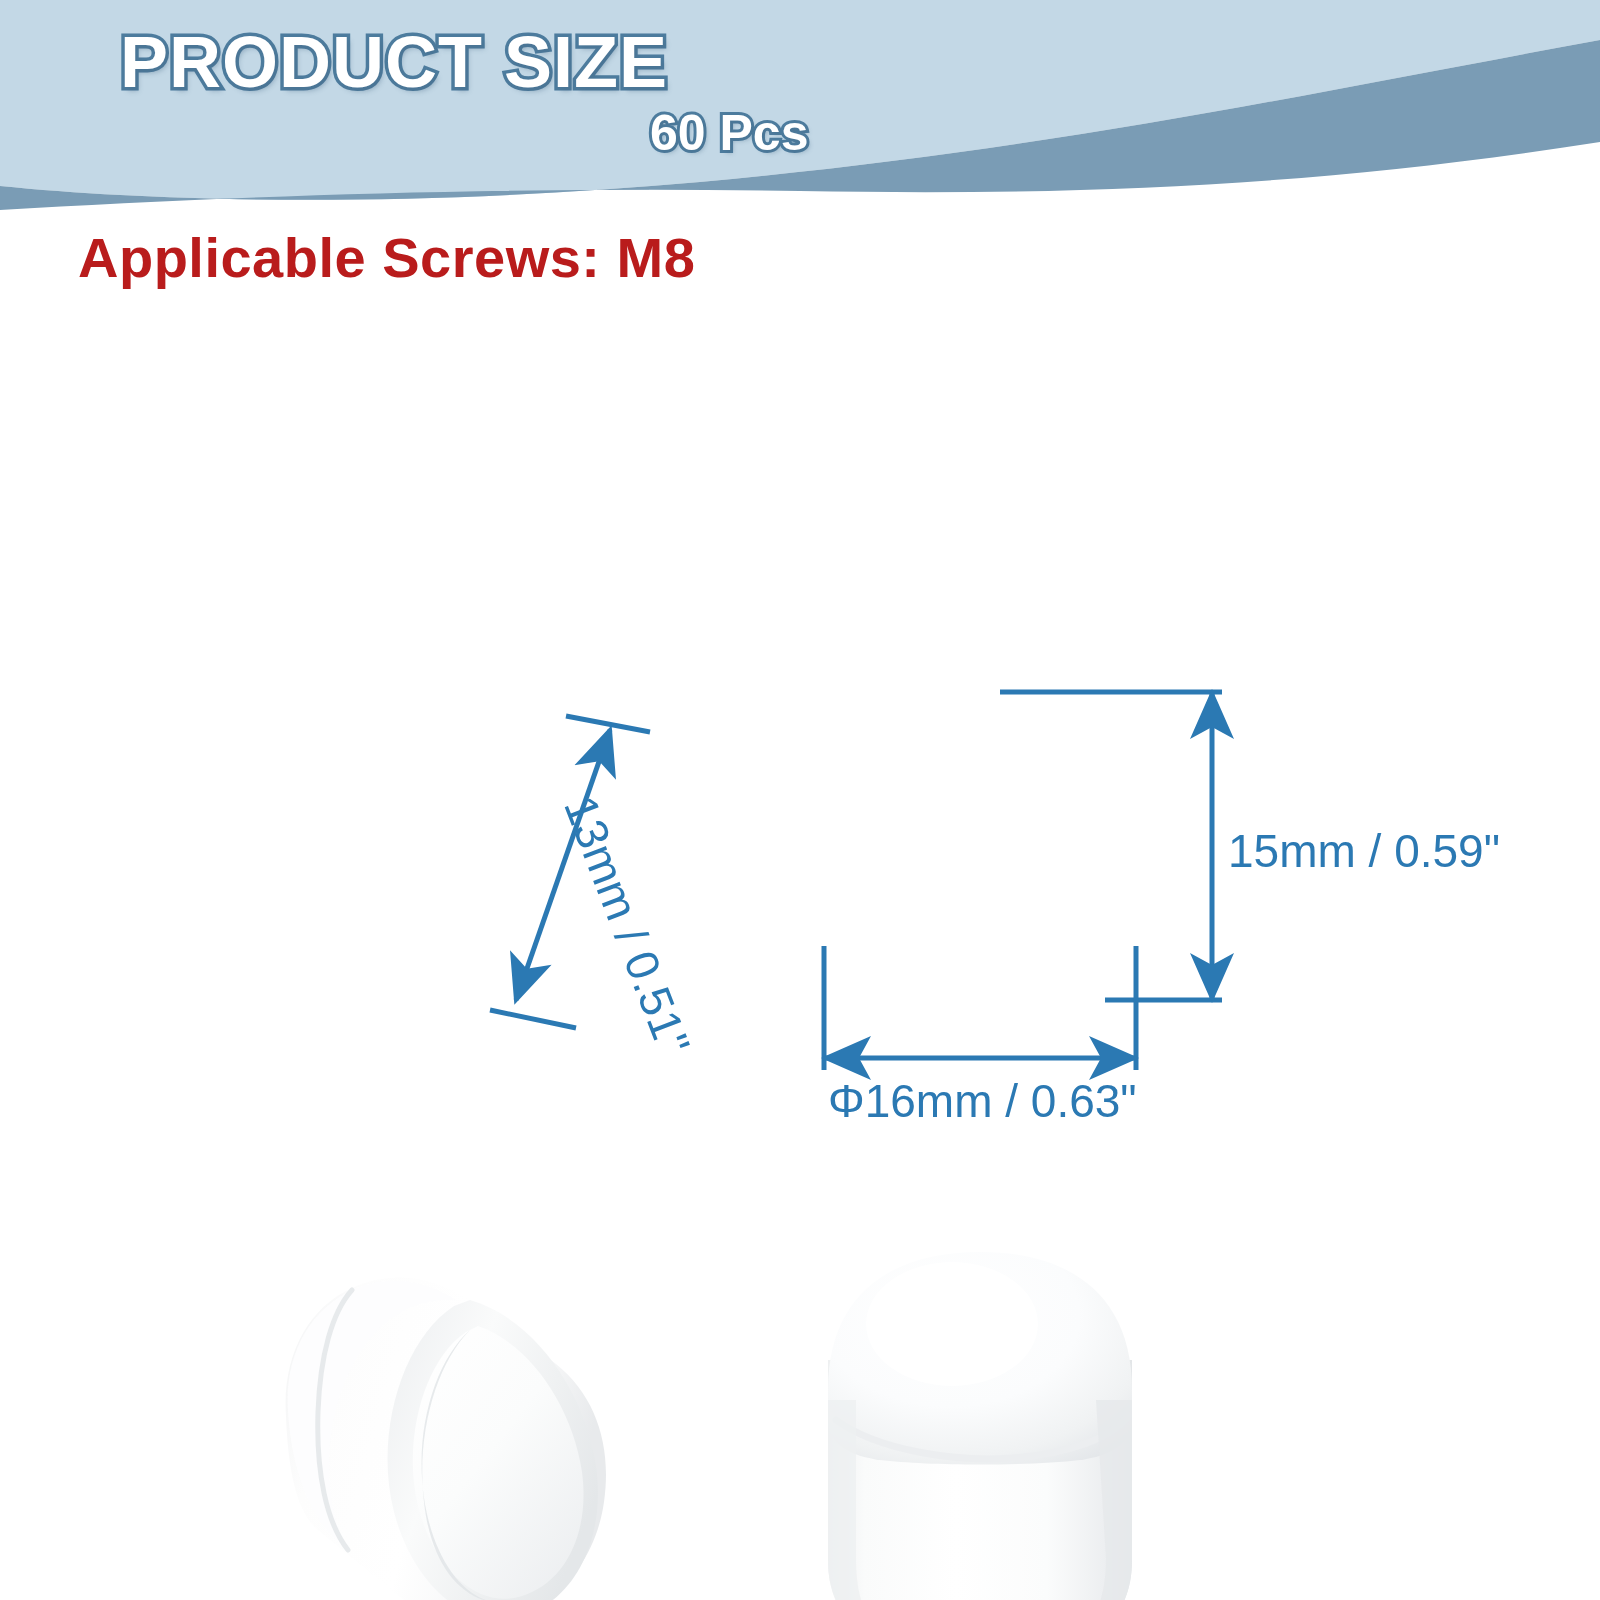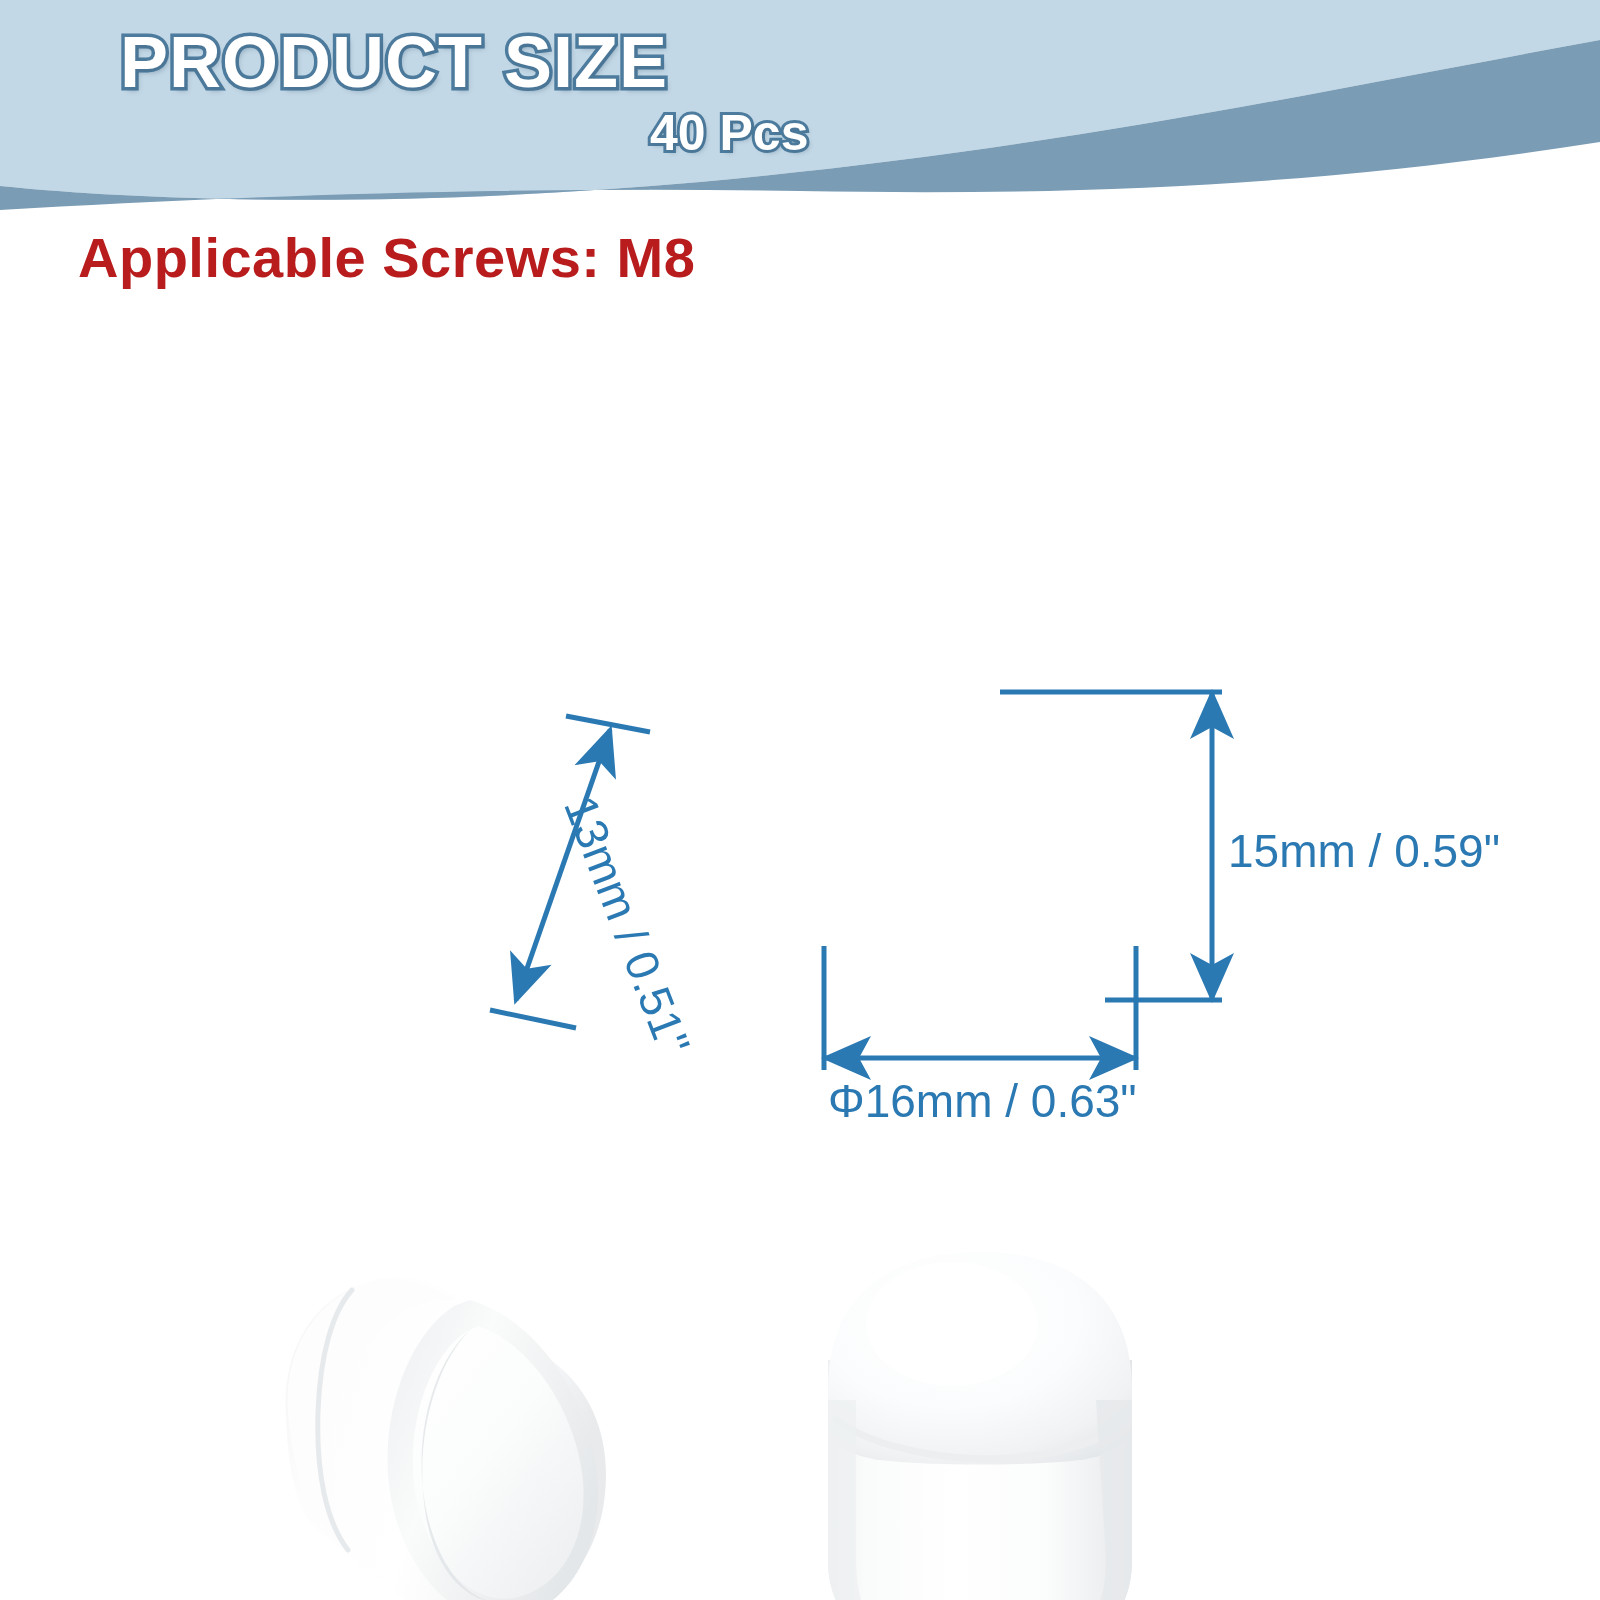--- a/index.html
+++ b/index.html
@@ -123,21 +123,21 @@
   <svg viewBox="0 0 1600 210" xmlns="http://www.w3.org/2000/svg">
 
     <path d="M0,0 L1600,0 L1600,40 C1300,95 1050,150 700,182 C430,206 180,204 0,186 Z" fill="#c3d8e6"></path>
 
     <path d="M0,186 C180,204 430,206 700,182 C1050,150 1300,95 1600,40
              L1600,142 C1320,186 1080,196 800,191 C520,186 230,196 0,210 Z" fill="#7a9cb5"></path>
   </svg>
 
   <div class="banner-title">PRODUCT SIZE</div>
 
-  <div class="banner-subtitle">40 Pcs</div>
+  <div class="banner-subtitle">60 Pcs</div>
 </div>
 
 <div id="applicable-screws">Applicable Screws: M8</div>
 
 <div id="product-stage">
   <svg viewBox="0 0 1600 600" xmlns="http://www.w3.org/2000/svg">
     <defs>
 
       <linearGradient id="gradAngledBody" x1="0" y1="0" x2="1" y2="0.3">
         <stop offset="0%" stop-color="#f2f3f4"></stop>

